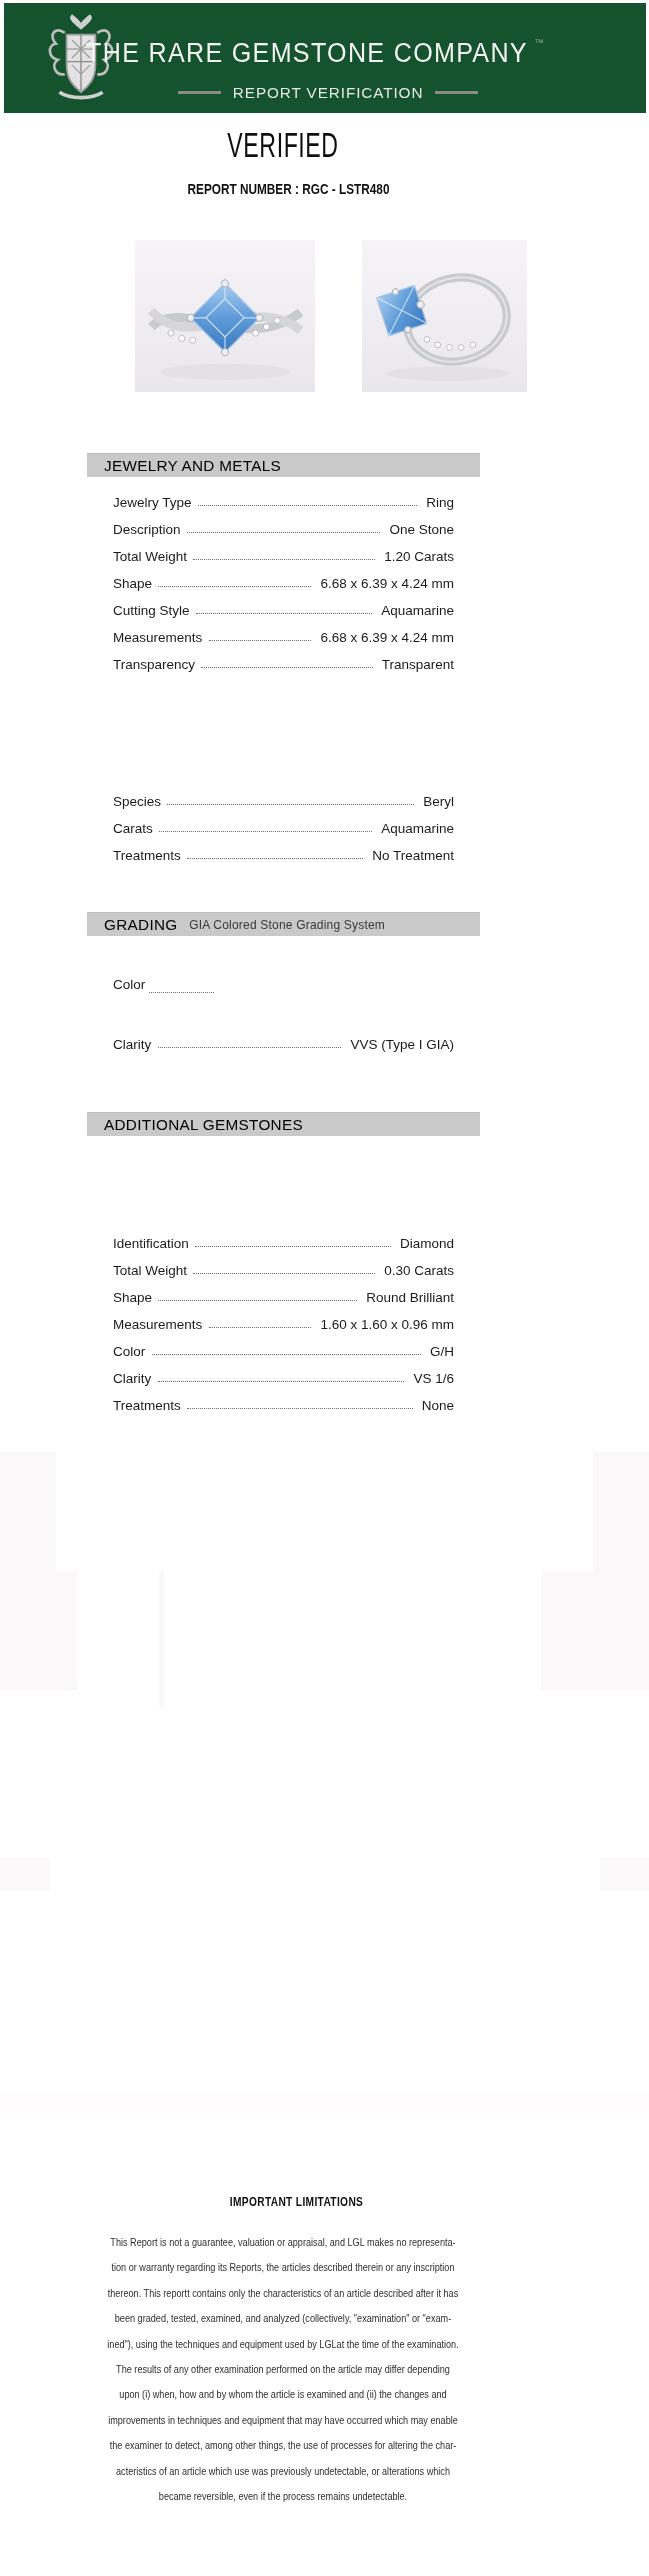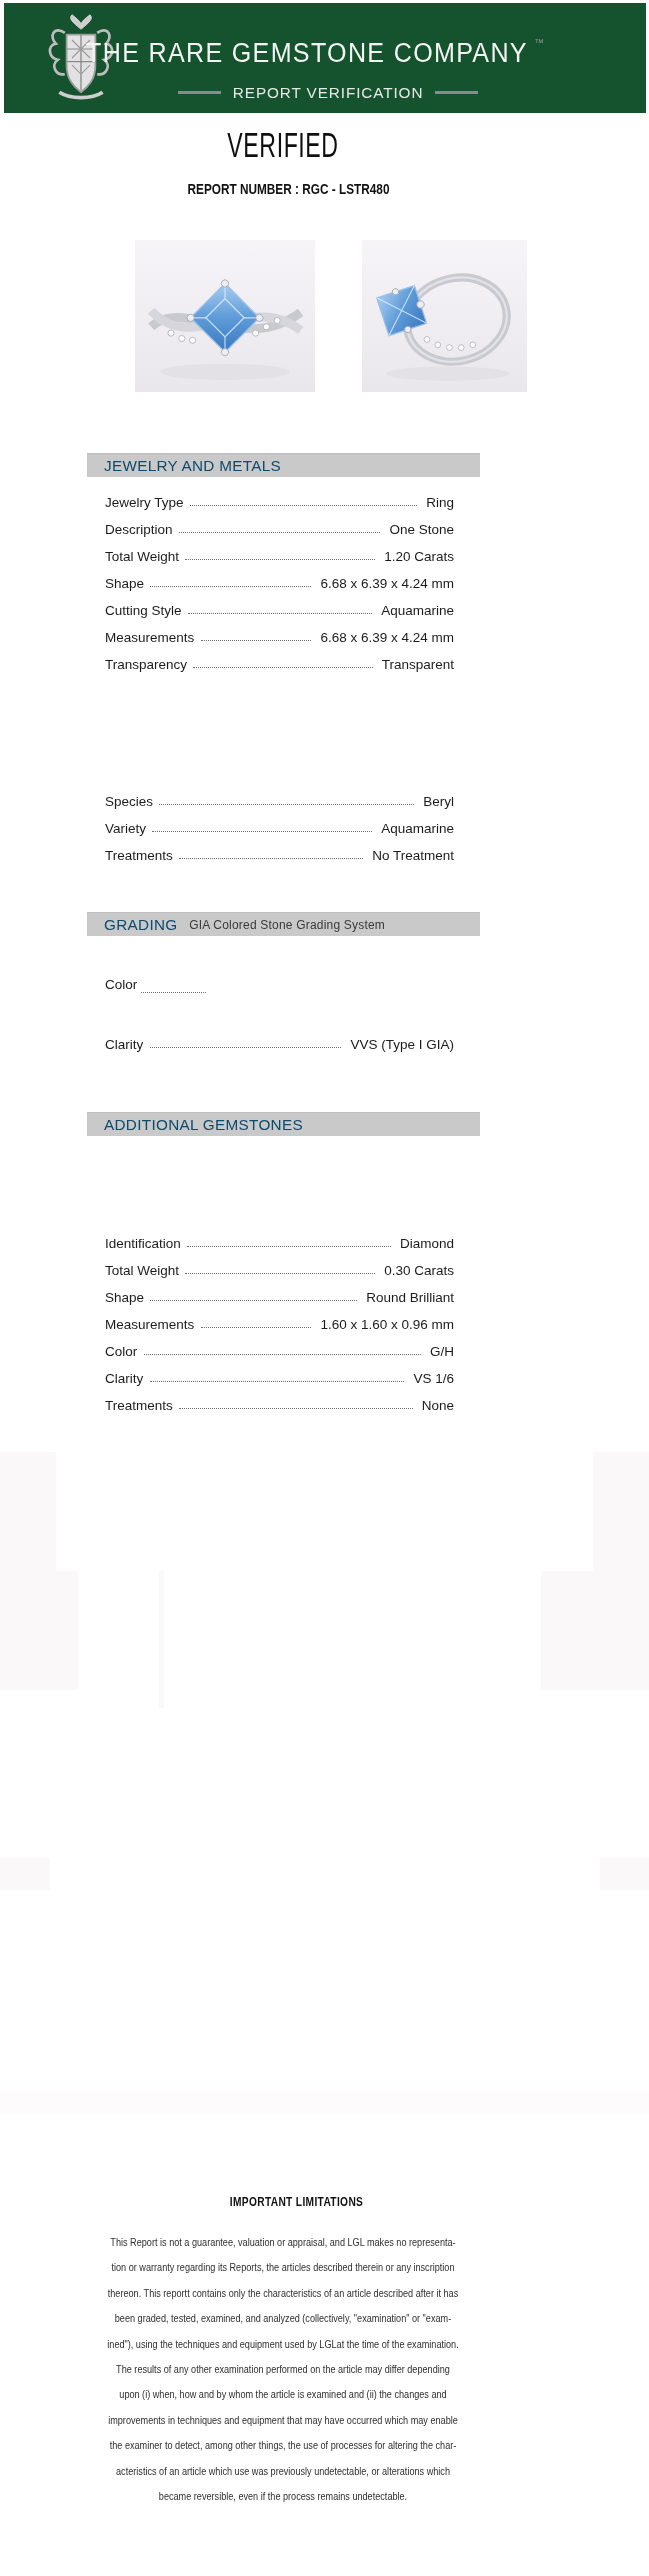--- a/index.html
+++ b/index.html
@@ -29,27 +29,27 @@
   .photos { position:absolute; top:240px; left:135px; display:flex; gap:47px; }
   .photo { height:152px; background:linear-gradient(180deg,#f6f4f7 0%,#efedf1 55%,#e9e7ec 100%); }
   .photo.front { width:180px; }
   .photo.side  { width:165px; }
   .photo svg { display:block; width:100%; height:100%; }
 
   
   .section-bar { position:absolute; left:87px; width:393px; height:24px; background:#c9c9c9;
                  border-top:0.9px solid #bdbdbd; box-sizing:border-box;
                  display:flex; align-items:center; padding-left:17px; }
-  .bar-title { font-size:15.3px; color:#0c4a6e; letter-spacing:0.3px; white-space:nowrap; }
+  .bar-title { font-size:15.3px; color:#000000; letter-spacing:0.3px; white-space:nowrap; }
   .bar-sub   { font-size:12px; color:#3a3a3a; margin-left:11.7px; letter-spacing:0.2px; white-space:nowrap; }
 
   .rows { position:absolute; left:105px; width:349px; }
   .spec-row { display:flex; align-items:flex-end; height:27px; font-size:13.5px; color:#1c1c1c; }
   .rows.pitch30 .spec-row { height:27px; }
-  .spec-label { white-space:nowrap; padding-right:4.5px; }
+  .spec-label { white-space:nowrap; padding-right:4.5px;margin-left:8px; }
   .spec-dots  { flex:1 1 auto; border-bottom:1.8px dotted #6e6e6e; margin:0 9px 3.6px 1.8px; }
   .spec-value { white-space:nowrap; }
 
   .spec-row.multi { height:54px; align-items:flex-start; }
   .spec-row.multi .spec-label { height:27px; line-height:27px; padding:0; }
   .spec-dots.short { flex:0 0 65px; margin:21px 0 0 3.6px; border-bottom:1.8px dotted #6e6e6e; }
   .spec-value-lines { margin-left:31px; }
   .spec-value-lines .vline { height:27px; line-height:27px; white-space:nowrap; }
 
   
@@ -192,21 +192,21 @@
       </div>
     </div>
 
   <div class="rows" style="top:782px">
       <div class="spec-row">
         <span class="spec-label">Species</span>
         <span class="spec-dots"></span>
         <span class="spec-value">Beryl</span>
       </div>
       <div class="spec-row">
-        <span class="spec-label">Variety</span>
+        <span class="spec-label">Carats</span>
         <span class="spec-dots"></span>
         <span class="spec-value">Aquamarine</span>
       </div>
       <div class="spec-row">
         <span class="spec-label">Treatments</span>
         <span class="spec-dots"></span>
         <span class="spec-value">No Treatment</span>
       </div>
     </div>
 

